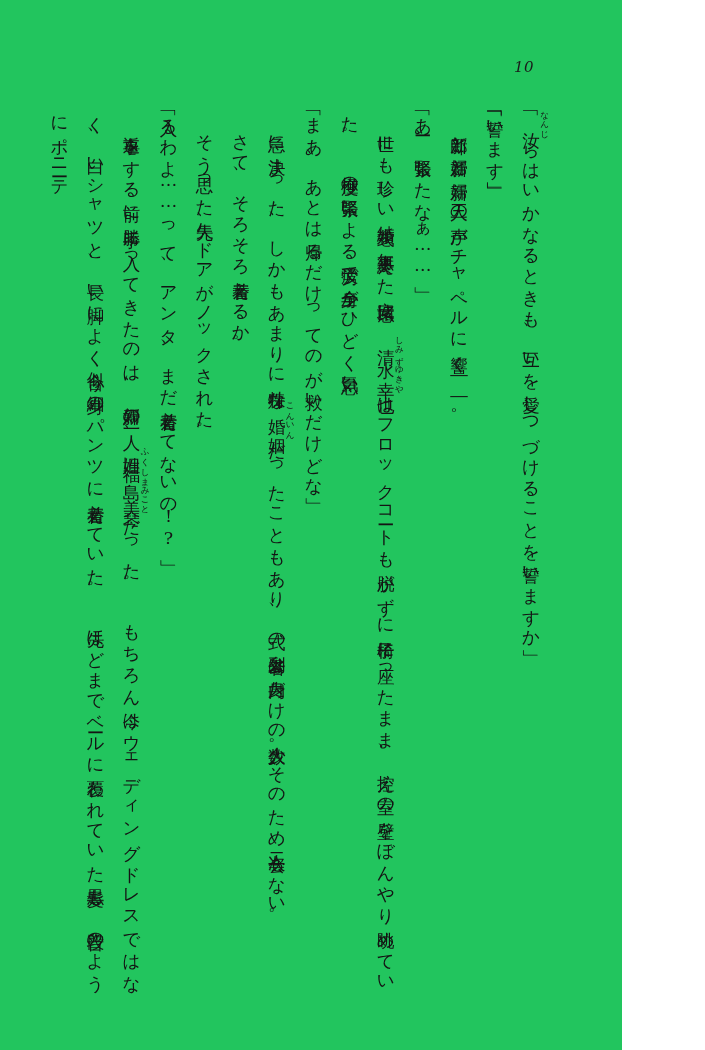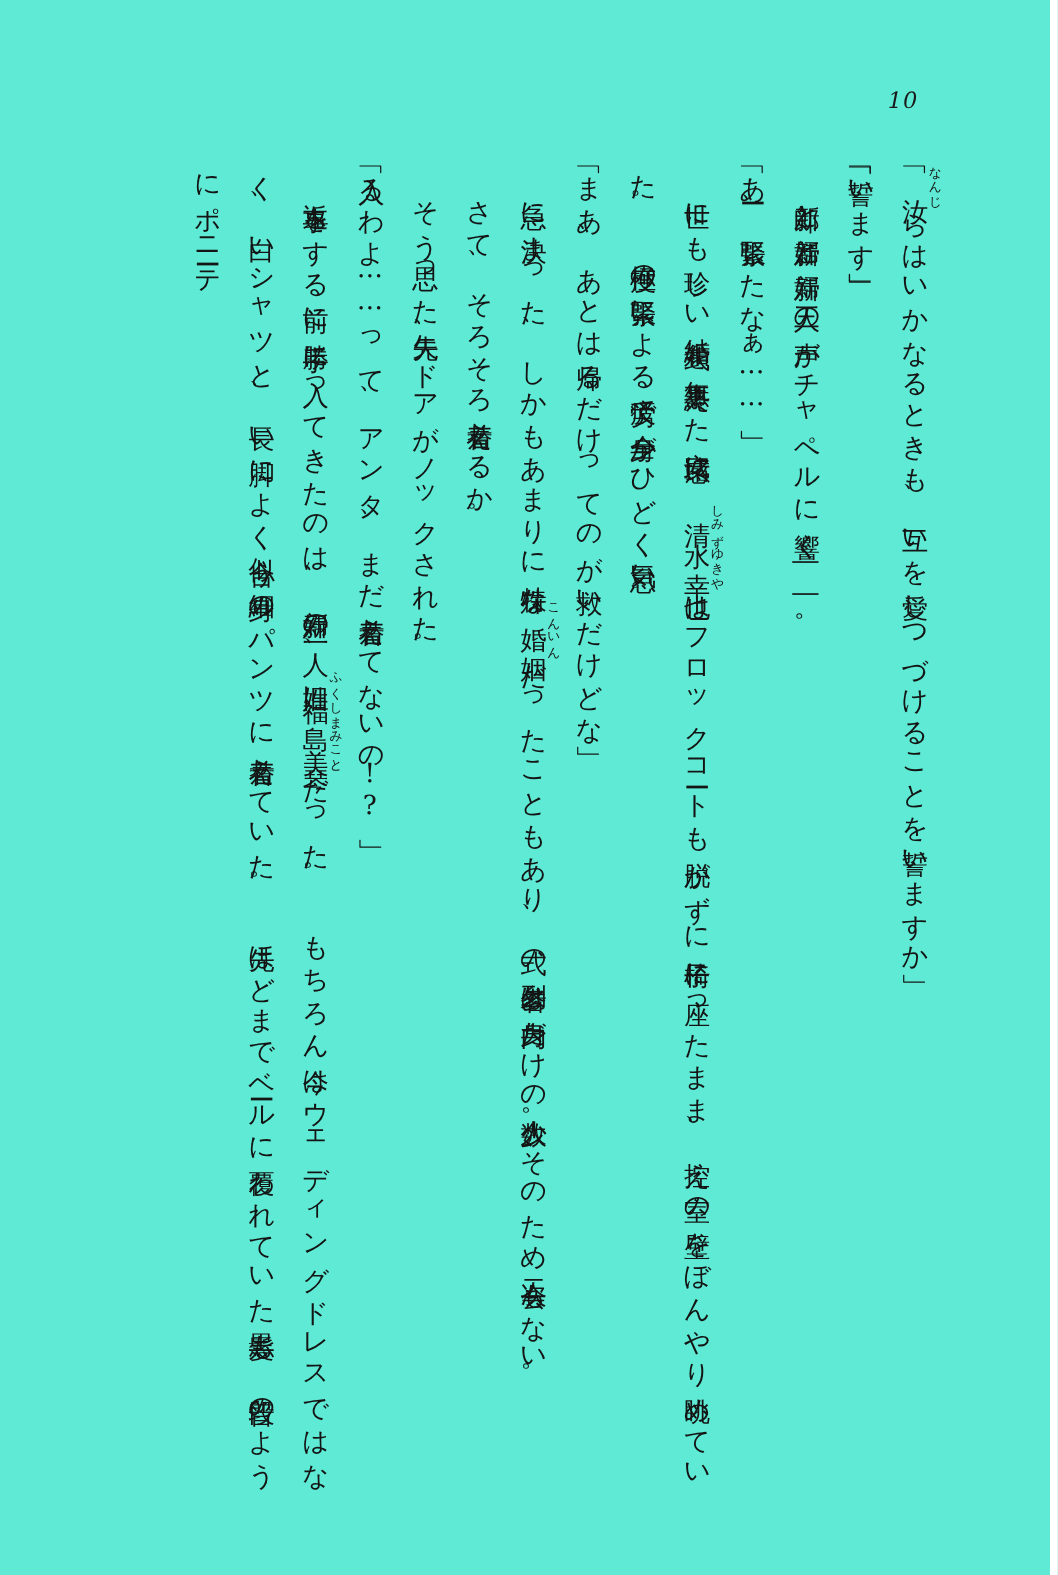--- a/index.html
+++ b/index.html
@@ -13,23 +13,23 @@
     font-family: "DejaVu Serif", "Liberation Serif", serif;
     color: #111111;
     overflow: hidden;
     position: relative;
   }
 
   .page {
     position: absolute;
     left: 0;
     top: 0;
-    width: 700px;
+    width: 622px;
     height: 1050px;
-    background: #5eead4;
+    background: #22c55e;
   }
 
   
   .page-number {
     position: absolute;
     top: 58px;
     right: 88px;
     font-size: 15px;
     font-style: italic;
     font-family: "DejaVu Serif", "Liberation Serif", serif;

